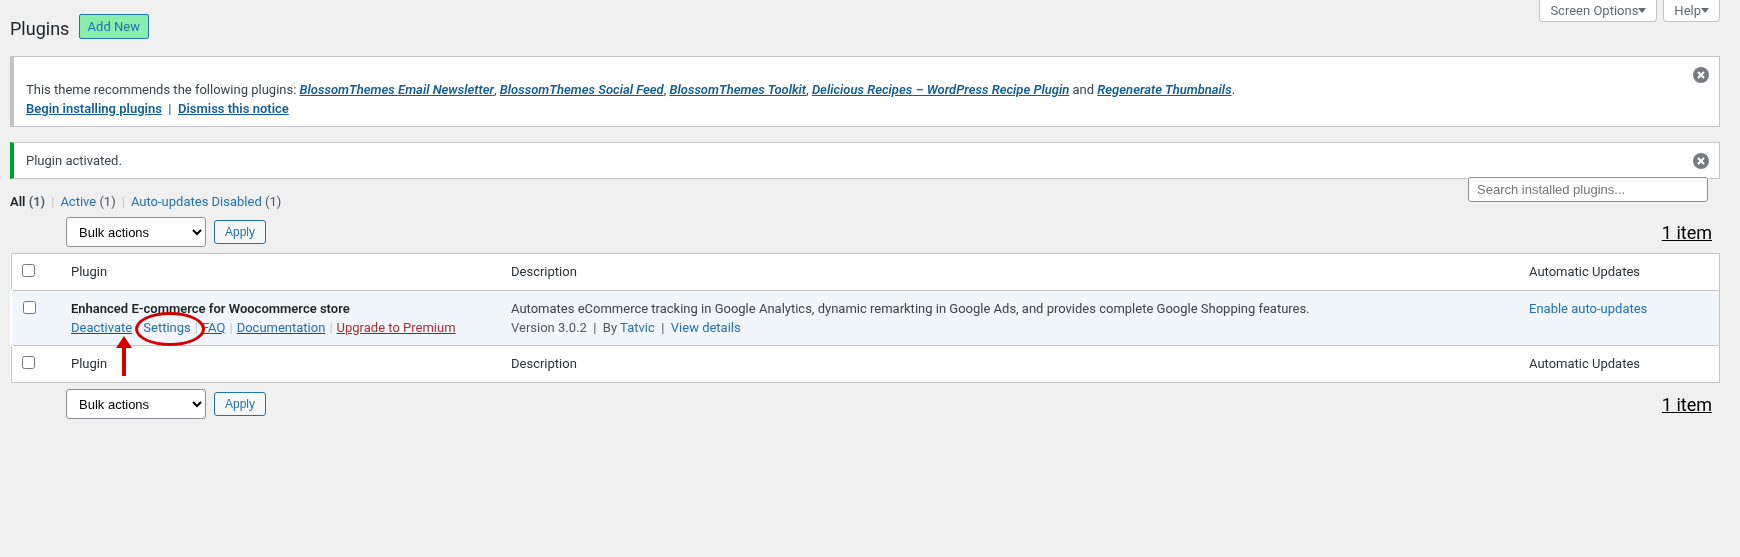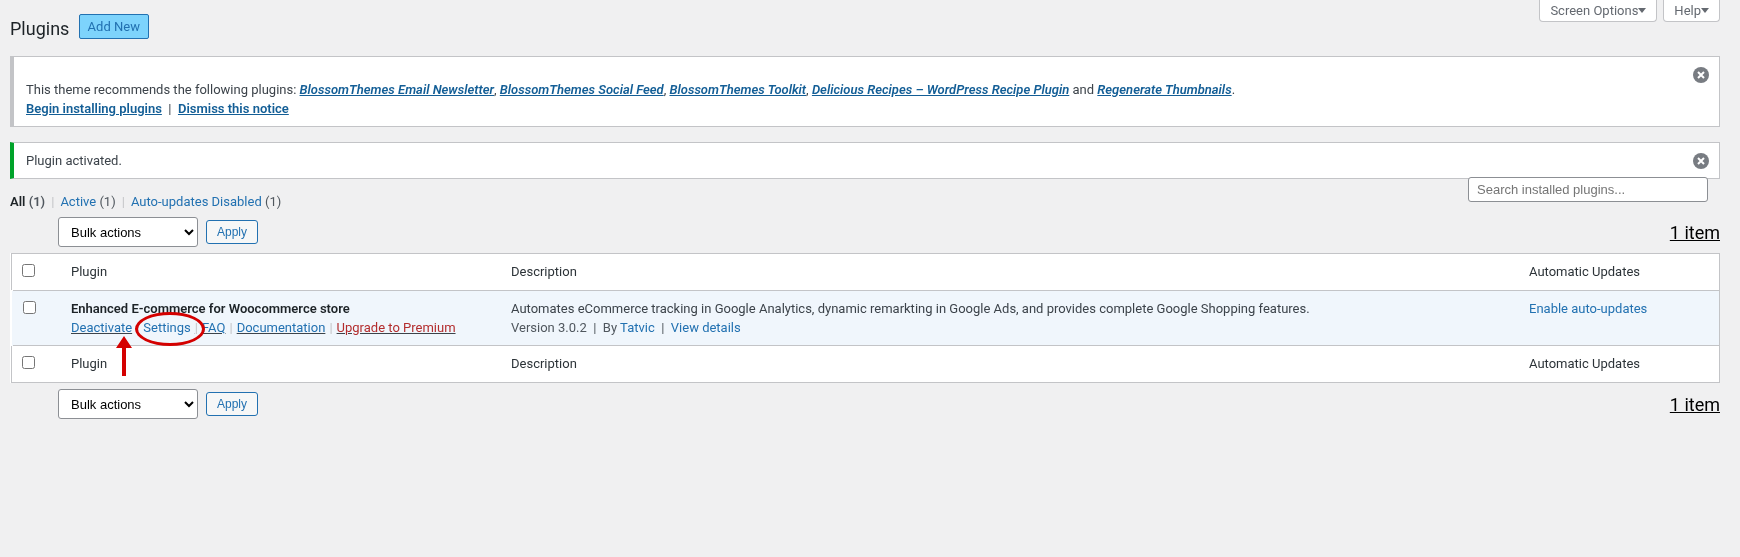--- a/index.html
+++ b/index.html
@@ -38,21 +38,21 @@
     margin: 10px 6px 12px 0;
     color: #1d2327;
   }
   .page-title-action {
     display: inline-block;
     padding: 4px 8px;
     border: 1px solid #2271b1;
     border-radius: 2px;
     color: #2271b1;
     font-size: 13px;
-    background: #7dd3fc;
+    background: #86efac;
     vertical-align: 4px;
     cursor: pointer;
   }
 
   .notice, .updated {
     background: #fff;
     border: 1px solid #c3c4c7;
     border-left-width: 4px;
     margin: 5px 0 15px;
     padding: 10px 40px 10px 12px;
@@ -81,21 +81,21 @@
   .subsubsub .count { color: #50575e; }
   .subsubsub .current a { color: #1d2327; font-weight: 600; }
   .subsubsub a { text-decoration: none; }
 
   .search-box { position: absolute; right: 32px; margin-top: -40px; }
   .search-box input {
     width: 240px; padding: 4px 8px; border: 1px solid #8c8f94; border-radius: 3px; font-size: 13px;
     background: #fff;
   }
 
-  .tablenav { display: flex; justify-content: space-between; align-items: center; margin: 6px 0; padding-left: 48px; }
+  .tablenav { display: flex; justify-content: space-between; align-items: center; margin: 6px 8px; padding-left: 48px; }
   .tablenav .actions { display: flex; gap: 8px; align-items: center; }
   .tablenav select {
     padding: 2px 24px 2px 8px;
     border: 1px solid #8c8f94; border-radius: 3px; background: #fff; font-size: 13px;
     min-width: 140px; height: 30px;
   }
   .button {
     border: 1px solid #2271b1; color: #2271b1; background: #f6f7f7;
     padding: 4px 10px; border-radius: 3px; cursor: pointer; font-size: 12px;
   }

